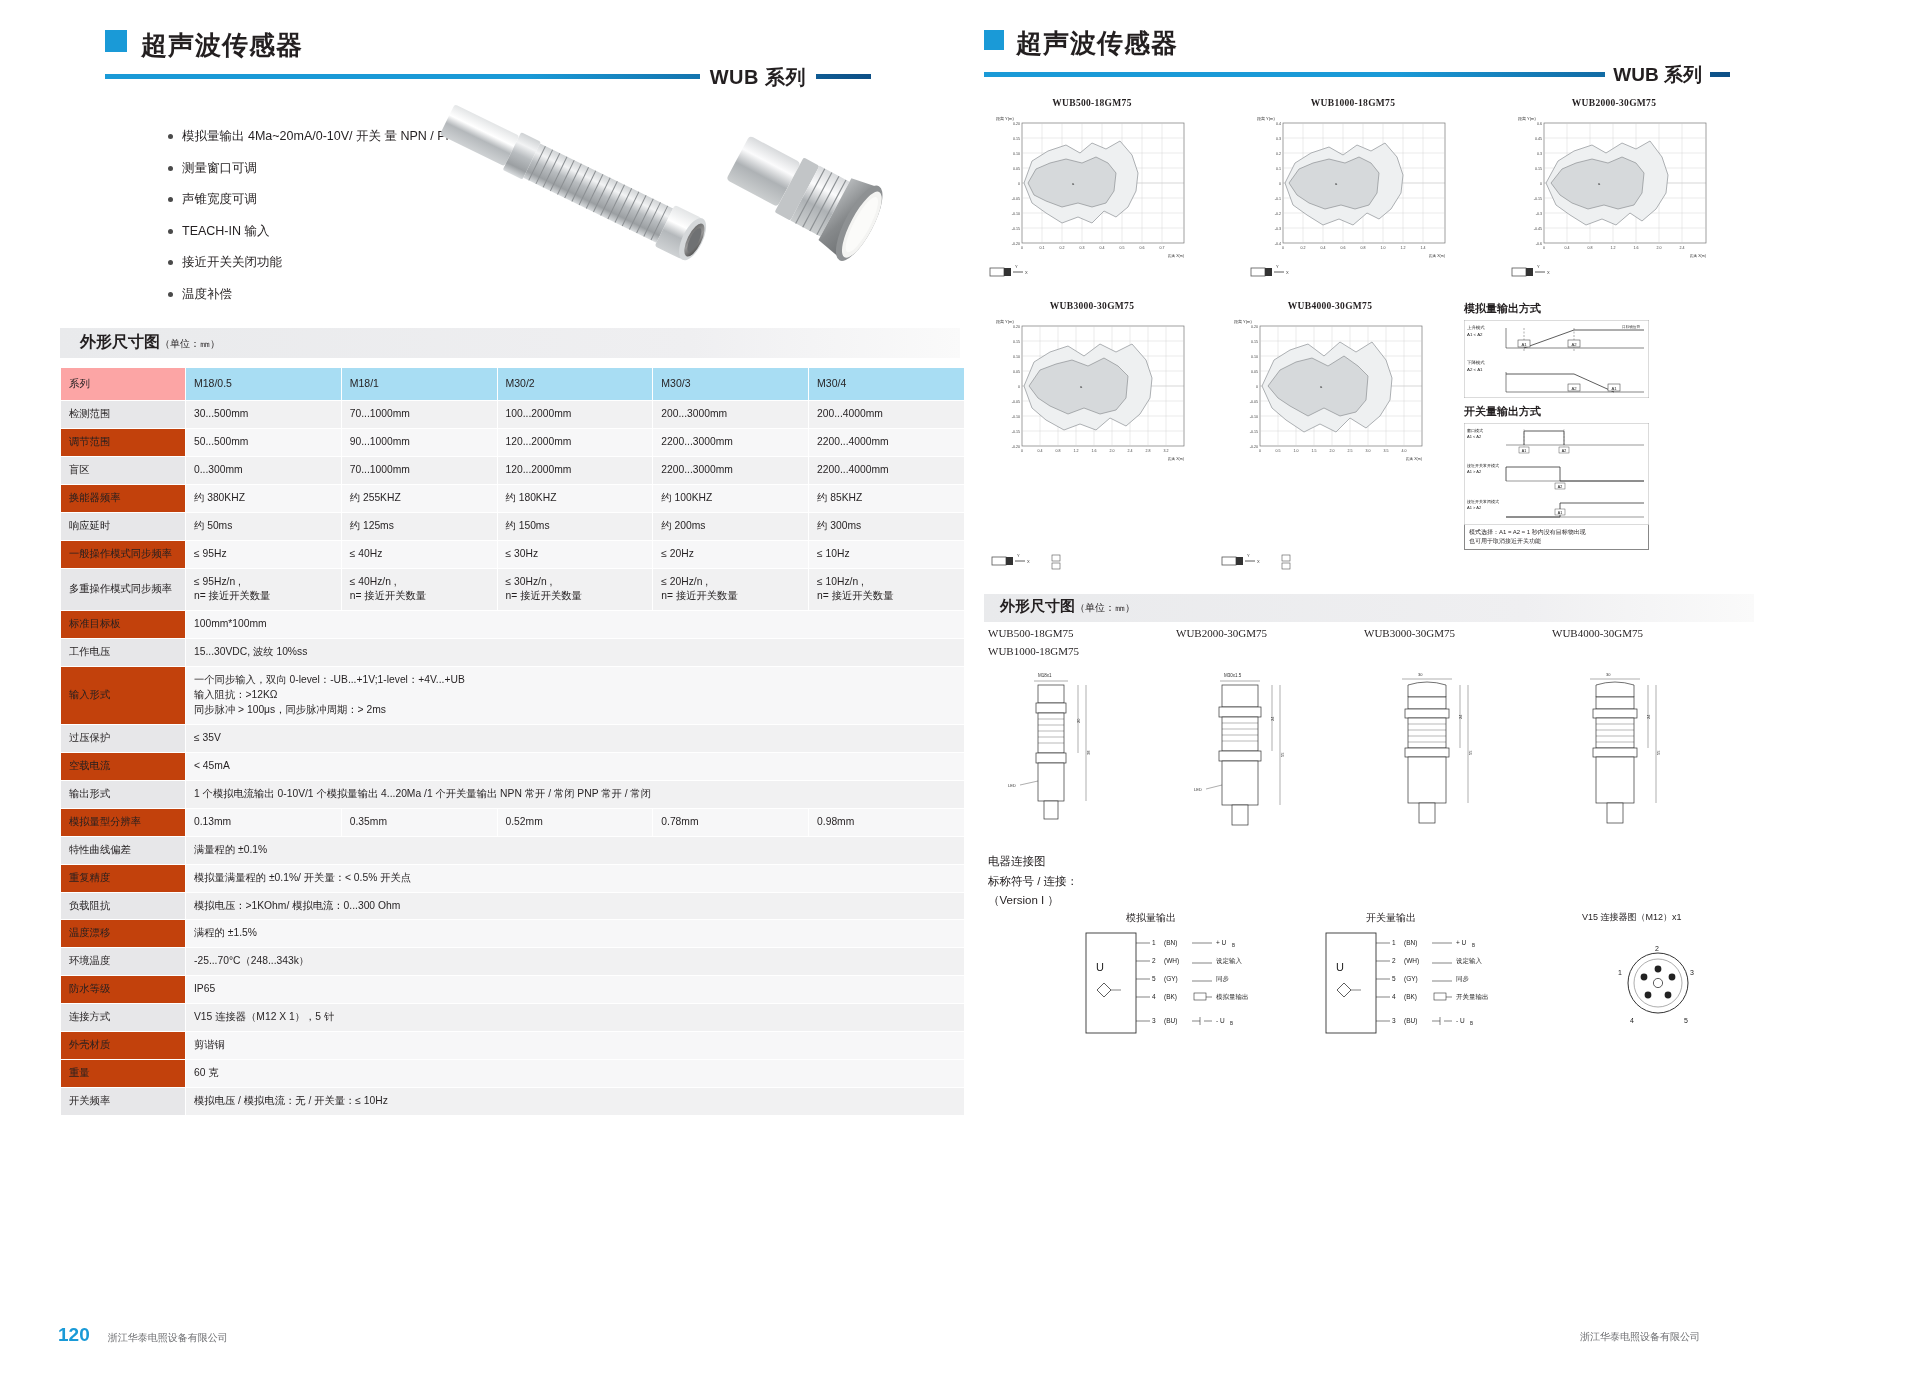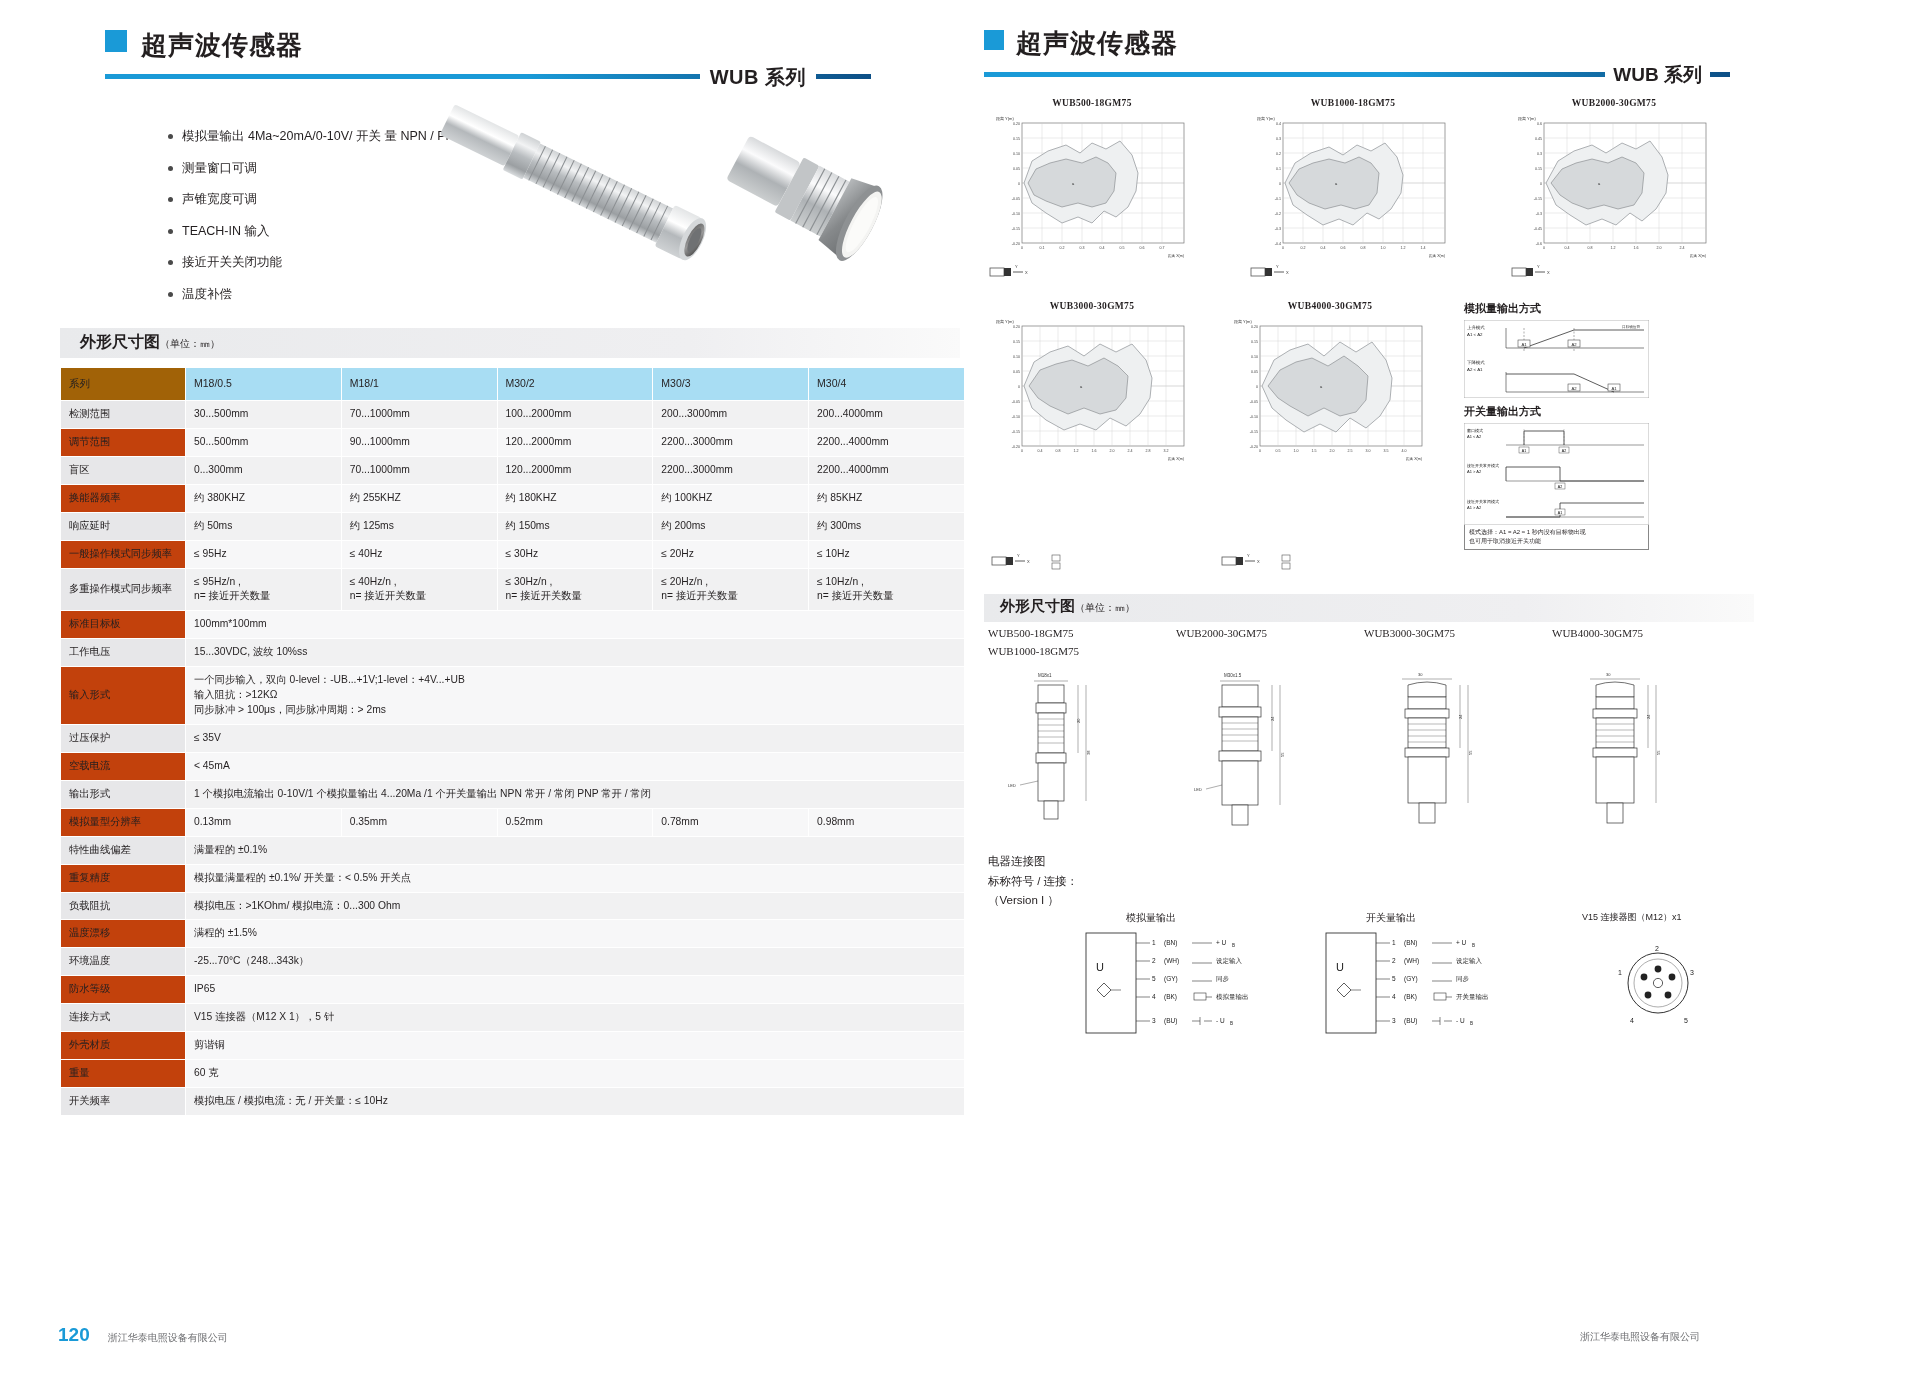--- a/index.html
+++ b/index.html
@@ -202,21 +202,21 @@
     </div>
 
     <div class="sec-title">
       <div class="bgbar"></div>
       <div class="txt"><span>外形尺寸图</span><span class="unit">（单位：㎜）</span></div>
     </div>
 
     <table class="spec">
       <tbody>
             <tr class="head">
-        <td class="lbl" style="background:#a16207">系列</td>
+        <td class="lbl" style="background:#fca5a5">系列</td>
         <td>M18/0.5</td>
         <td>M18/1</td>
         <td>M30/2</td>
         <td>M30/3</td>
         <td>M30/4</td>
       </tr>
 
       <tr>
         <td class="lbl">检测范围</td>
         <td class="val">30...500mm</td>

